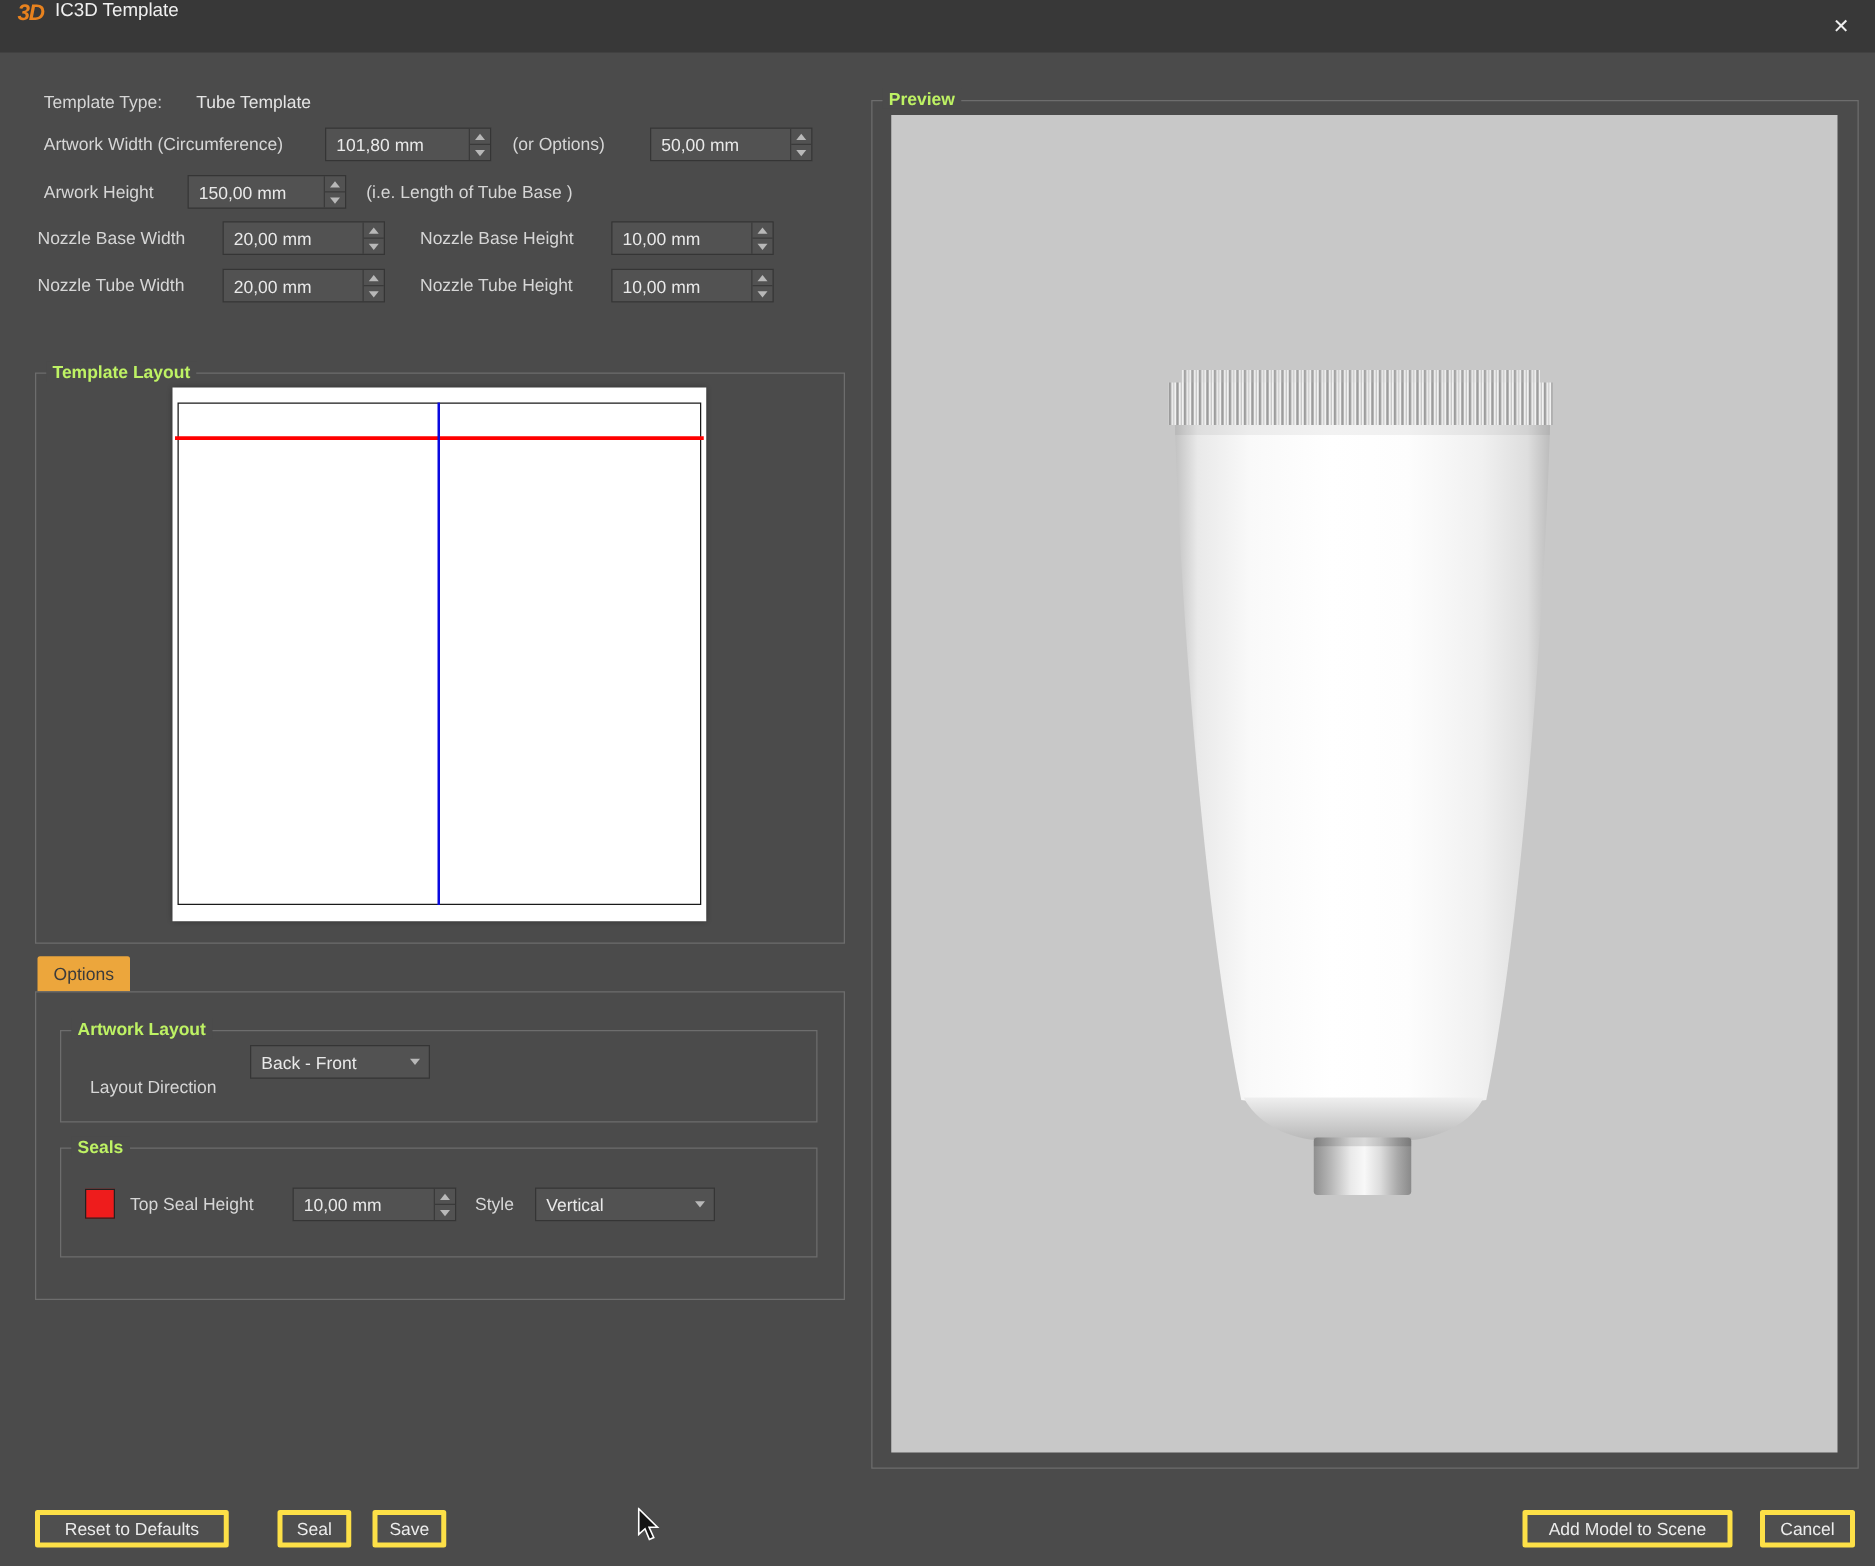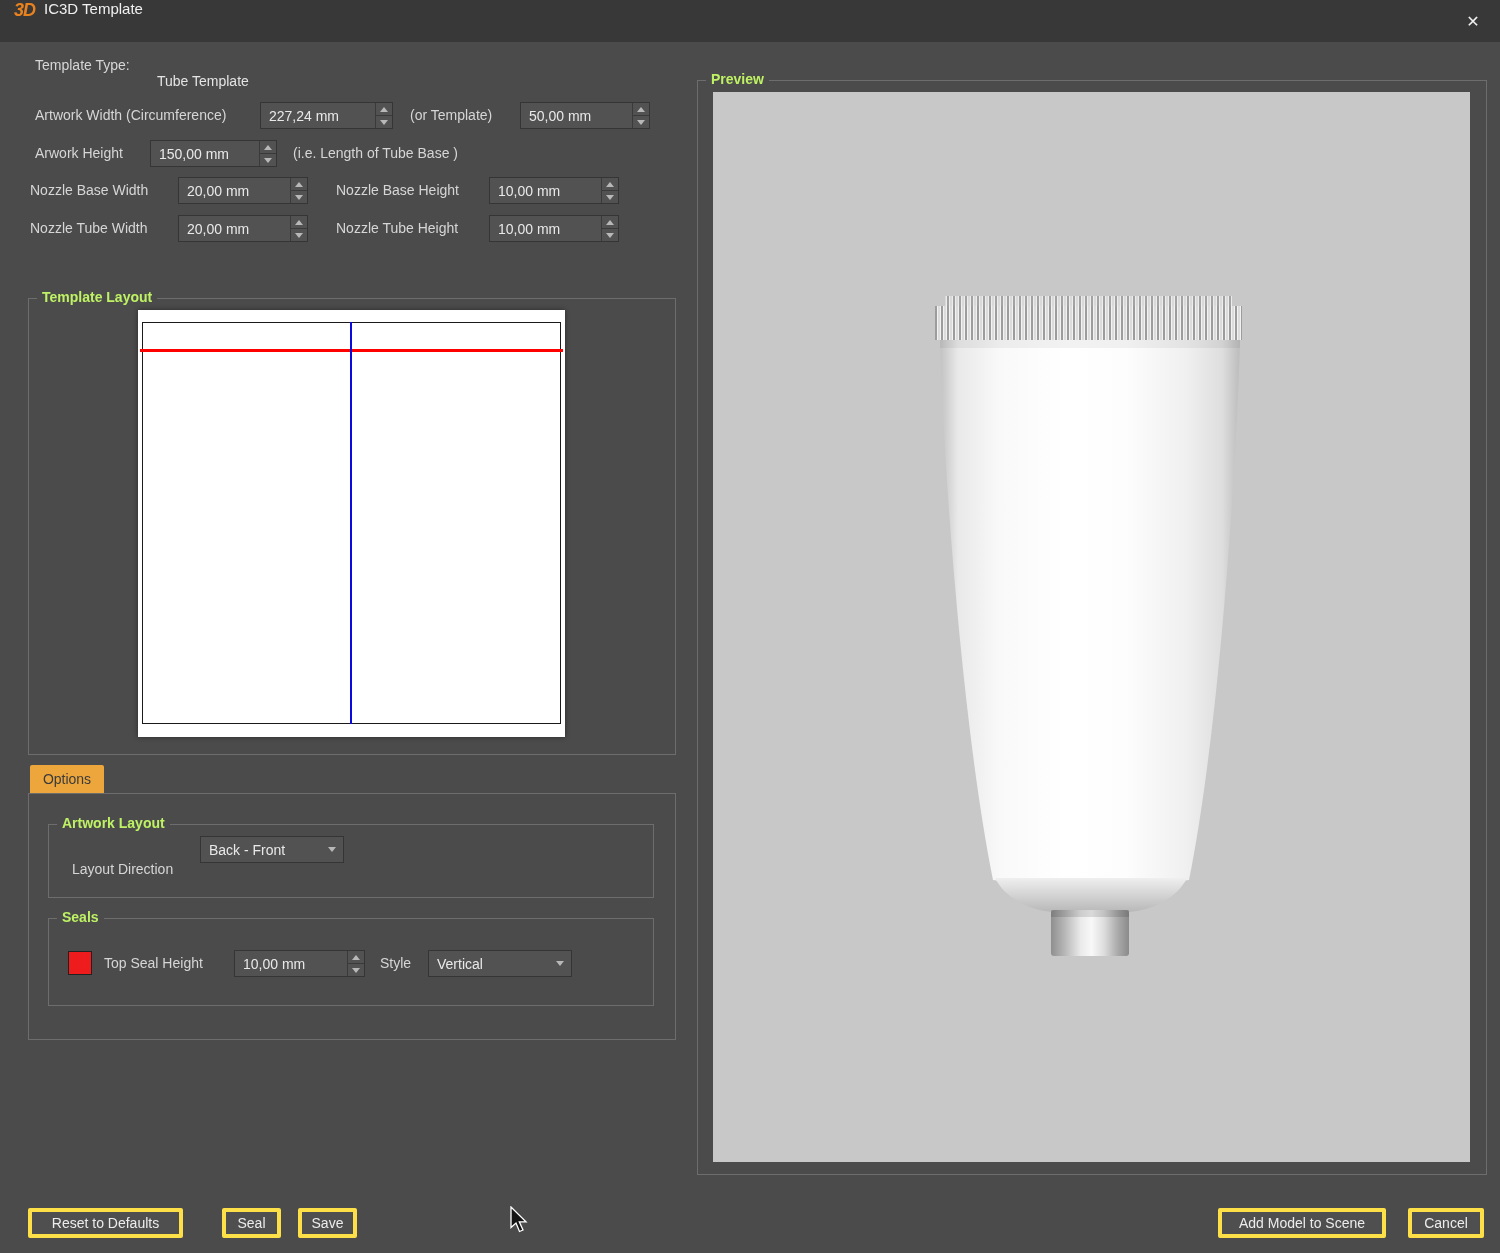--- a/index.html
+++ b/index.html
@@ -32,21 +32,21 @@
   .combo{position:absolute;height:27px;background:#525252;border:1px solid #353535;display:flex;align-items:center;}
   .combo .val{flex:1;padding-left:8px;font-size:14px;color:#e9e9e9;white-space:nowrap;}
   .combo .chev{width:22px;display:flex;align-items:center;justify-content:center;}
 
   .groupbox{position:absolute;border:1px solid #6d6d6d;}
   .gtitle{position:absolute;top:-10px;left:8px;padding:0 5px;background:#4b4b4b;font-weight:bold;font-size:14px;color:#bef264;white-space:nowrap;}
 
   .btn{position:absolute;height:30px;background:#4f4f4f;border:4px solid #fde047;color:#ececec;font-size:14px;display:flex;align-items:center;justify-content:center;border-radius:2px;white-space:nowrap;}
 
   
-  .l-tt{left:35px;top:52px;} .v-tt{left:157px;top:68px;color:#e4e4e4;}
+  .l-tt{left:35px;top:68px;} .v-tt{left:157px;top:68px;color:#e4e4e4;}
   .l-aw{left:35px;top:102px;} .l-od{left:410px;top:102px;}
   .l-ah{left:35px;top:140px;} .l-hint{left:293px;top:140px;}
   .l-nbw{left:30px;top:177px;text-align:right;} .l-nbh{left:336px;top:177px;}
   .l-ntw{left:30px;top:215px;} .l-nth{left:336px;top:215px;}
 
   .sp-aw{left:260px;top:102px;width:133px;}
   .sp-d{left:520px;top:102px;width:130px;}
   .sp-ah{left:150px;top:140px;width:127px;}
   .sp-nbw{left:178px;top:177px;width:130px;}
   .sp-nbh{left:489px;top:177px;width:130px;}
@@ -93,31 +93,31 @@
   <span class="logo">3D</span>
   <span class="wtitle">IC3D Template</span>
 </div>
 <div class="closeb">✕</div>
 
 <span class="lbl l-tt">Template Type:</span>
 <span class="lbl v-tt">Tube Template</span>
 
 <span class="lbl l-aw">Artwork Width (Circumference)</span>
 <div class="spin sp-aw">
-  <span class="val">227,24 mm</span>
-  <span class="btns">
-      <span class="b">
-        <span class="tri-up"></span>
-      </span>
-      <span class="b">
-        <span class="tri-down"></span>
-      </span>
-    </span>
-</div>
-<span class="lbl l-od">(or Template)</span>
+  <span class="val">101,80 mm</span>
+  <span class="btns">
+      <span class="b">
+        <span class="tri-up"></span>
+      </span>
+      <span class="b">
+        <span class="tri-down"></span>
+      </span>
+    </span>
+</div>
+<span class="lbl l-od">(or Options)</span>
 <div class="spin sp-d">
   <span class="val">50,00 mm</span>
   <span class="btns">
       <span class="b">
         <span class="tri-up"></span>
       </span>
       <span class="b">
         <span class="tri-down"></span>
       </span>
     </span>

